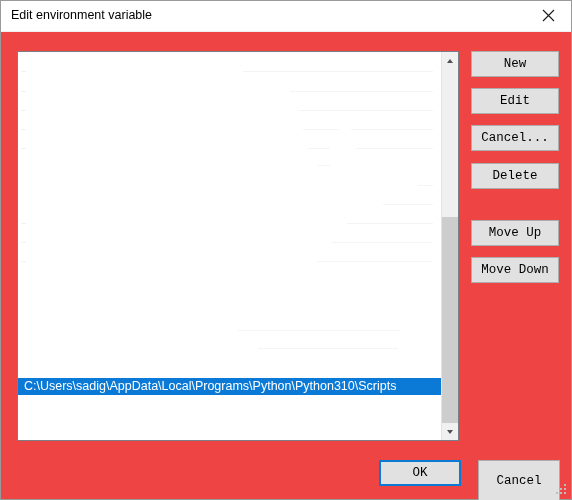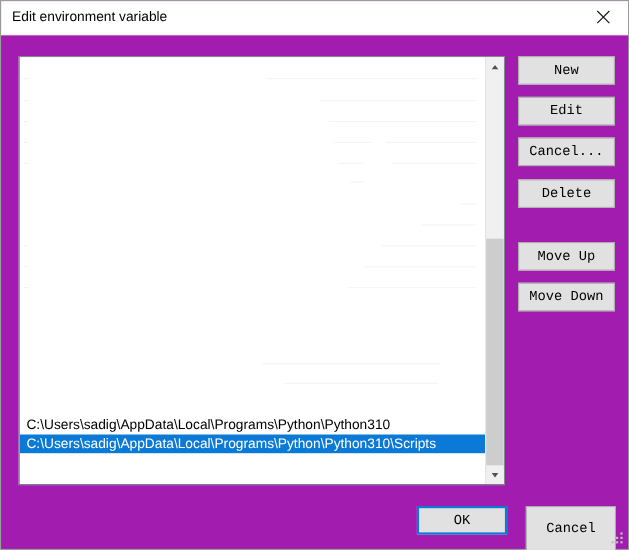--- a/index.html
+++ b/index.html
@@ -13,21 +13,21 @@
     font-family: "Liberation Sans", sans-serif;
     font-size: 12px;
     color: #000000;
     background: #f0f0f0;
   }
 
   #dialog {
     position: relative;
     width: 572px;
     height: 500px;
-    background: #a21caf;
+    background: #ef4444;
     box-sizing: border-box;
     border: 1px solid #9a9a9a;
   }
 
   
   #titlebar {
     position: absolute;
     left: 0;
     top: 0;
     width: 570px;
@@ -245,21 +245,20 @@
       <div class="ghost-tick" style="left:3px;top:19px;"></div>
       <div class="ghost-tick" style="left:3px;top:39px;"></div>
       <div class="ghost-tick" style="left:3px;top:58px;"></div>
       <div class="ghost-tick" style="left:3px;top:77px;"></div>
       <div class="ghost-tick" style="left:3px;top:96px;"></div>
       <div class="ghost-tick" style="left:3px;top:171px;"></div>
       <div class="ghost-tick" style="left:3px;top:190px;"></div>
       <div class="ghost-tick" style="left:3px;top:209px;"></div>
 
       <div id="row-list">
-        <div class="list-item">C:\Users\sadig\AppData\Local\Programs\Python\Python310</div>
         <div class="list-item selected">C:\Users\sadig\AppData\Local\Programs\Python\Python310\Scripts</div>
       </div>
     </div>
 
     <div id="scrollbar">
       <div class="scroll-arrow" id="scroll-up">
         <span class="arrow-glyph"></span>
       </div>
       <div id="scroll-thumb"></div>
       <div class="scroll-arrow" id="scroll-down">

